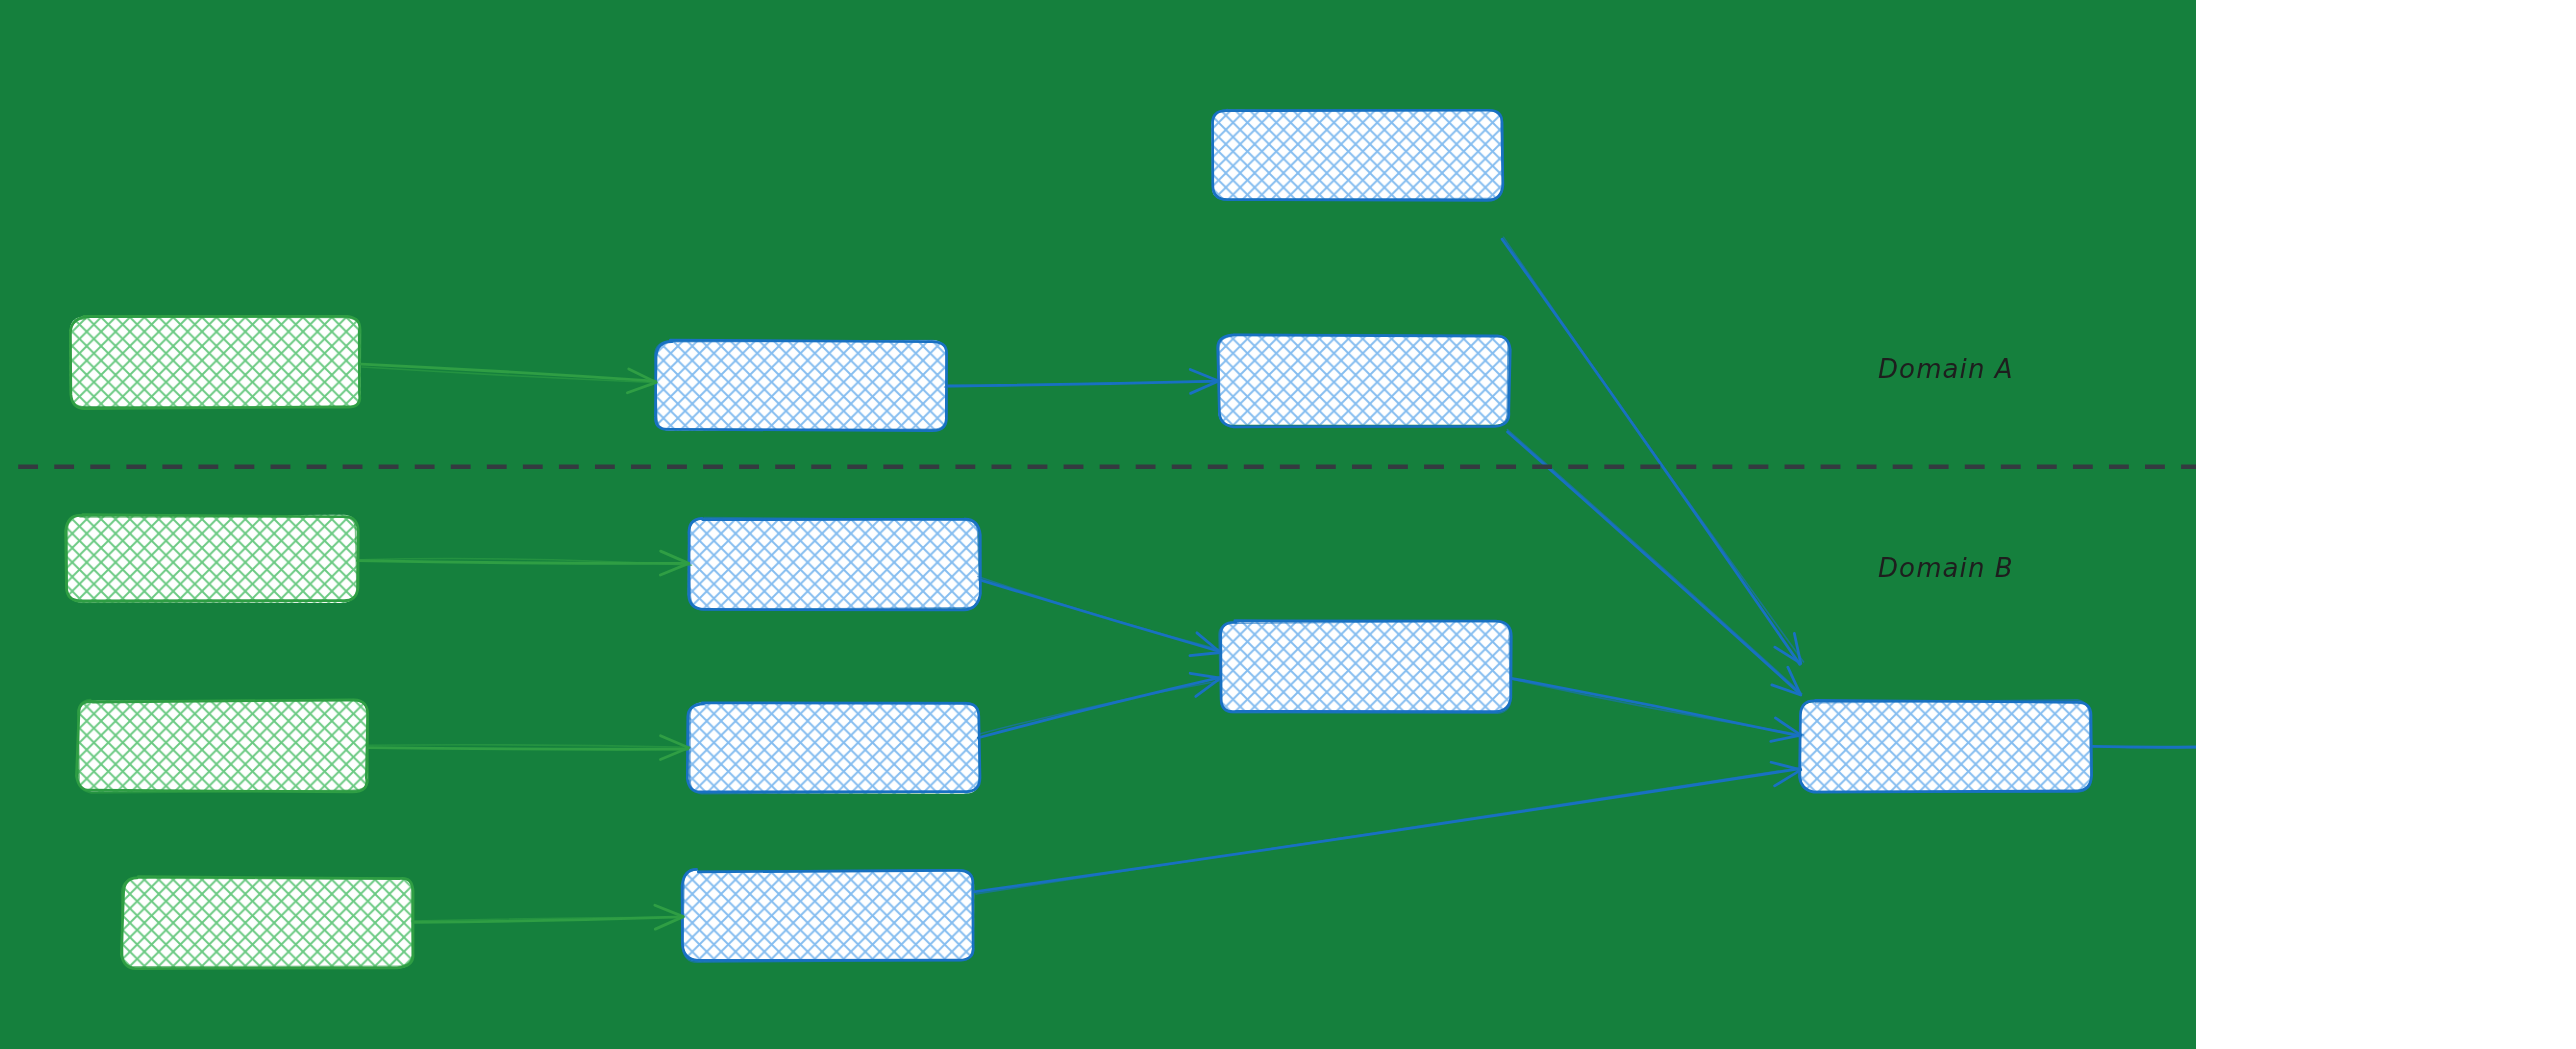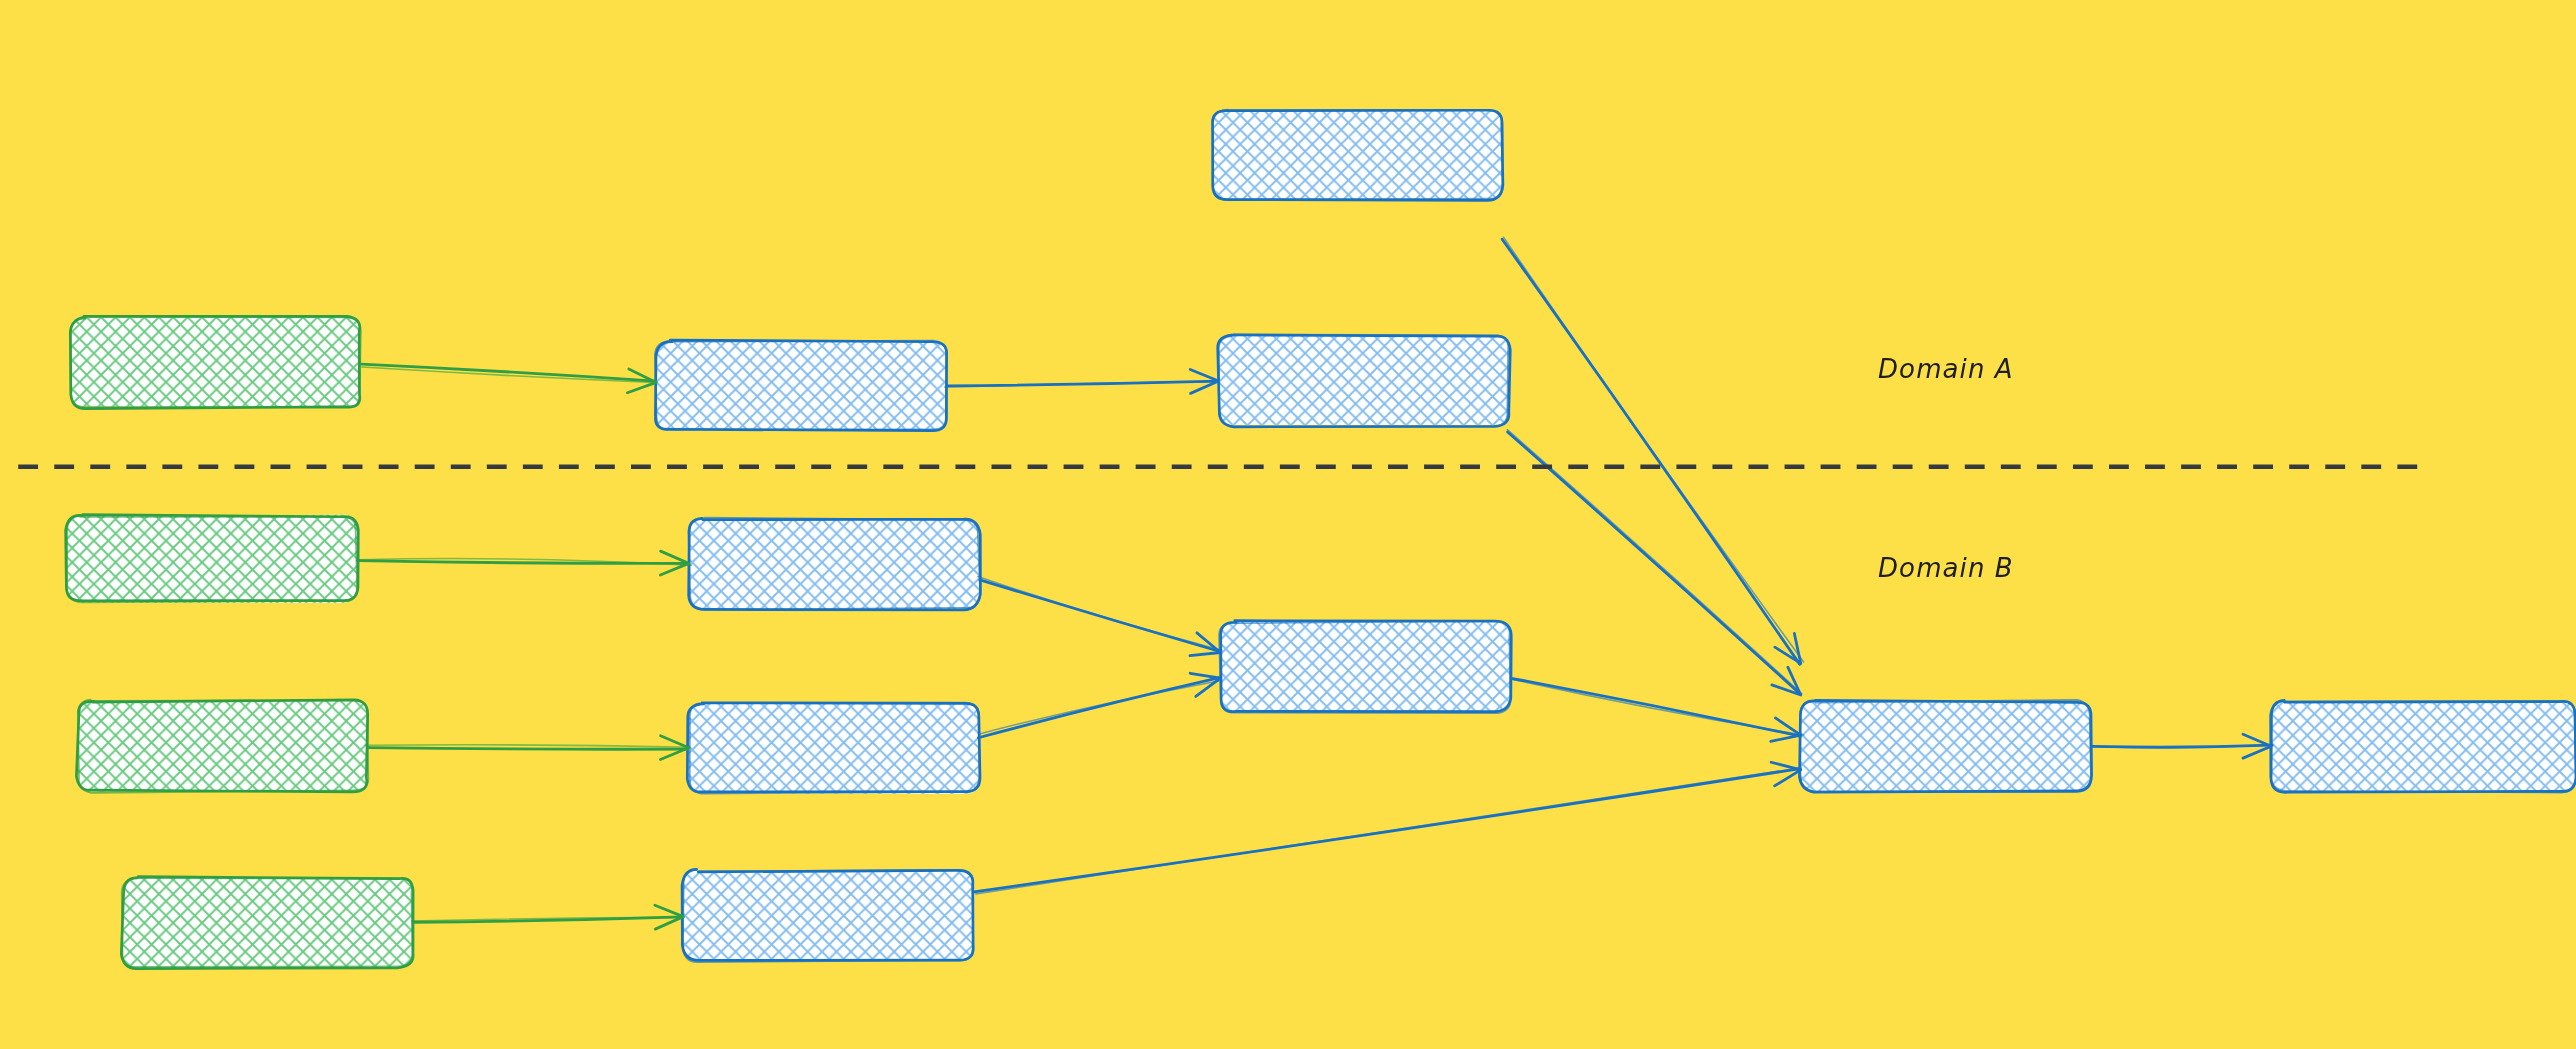--- a/index.html
+++ b/index.html
@@ -6,23 +6,23 @@
   html, body {
     margin: 0;
     padding: 0;
     background: #ffffff;
   }
   body {
     font-family: "DejaVu Sans", sans-serif;
   }
   #canvas-wrap {
     position: relative;
-    width: 2576px;
+    width: 2196px;
     height: 1049px;
-    background: #fde047;
+    background: #15803d;
     overflow: hidden;
   }
   #diagram-svg {
     position: absolute;
     left: 0;
     top: 0;
     width: 2576px;
     height: 1049px;
     display: block;
   }

